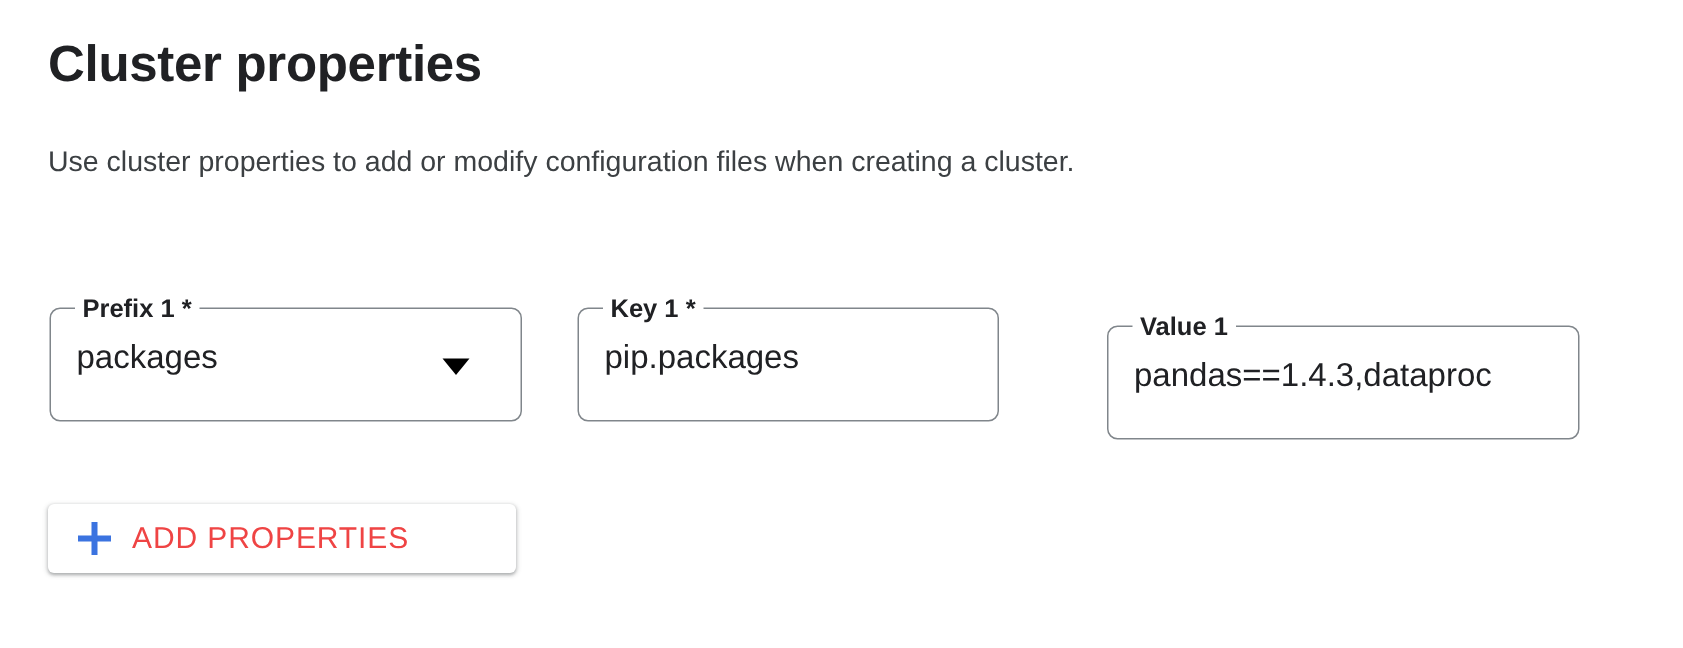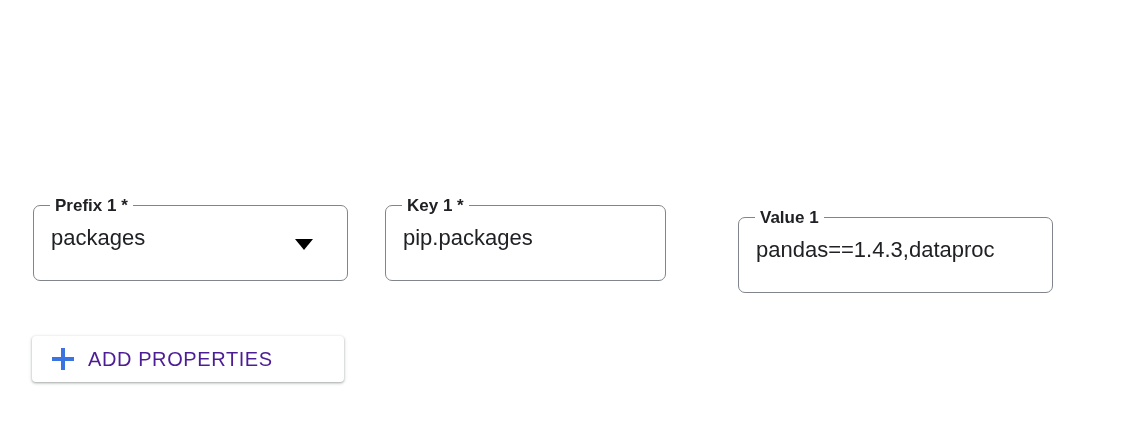--- a/index.html
+++ b/index.html
@@ -155,30 +155,32 @@
     top: 0;
     width: 4px;
     height: 22px;
   }
 
   .add-button-label {
     font-size: 20px;
     line-height: 24px;
     font-weight: 500;
     letter-spacing: 0.6px;
-    color: #4c1d95;
+    color: #ef4444;
     white-space: nowrap;
   }
 </style>
 </head>
 <body>
 
 <div class="page">
 
-
+  <div class="page-title">Cluster properties</div>
+
+  <div class="page-description">Use cluster properties to add or modify configuration files when creating a cluster.</div>
 
   <div class="fields-row">
 
     <div class="field field-select field-prefix">
       <span class="field-label">Prefix 1 *</span>
       <span class="field-value">packages</span>
       <span class="dropdown-arrow"></span>
     </div>
 
     <div class="field field-key">

